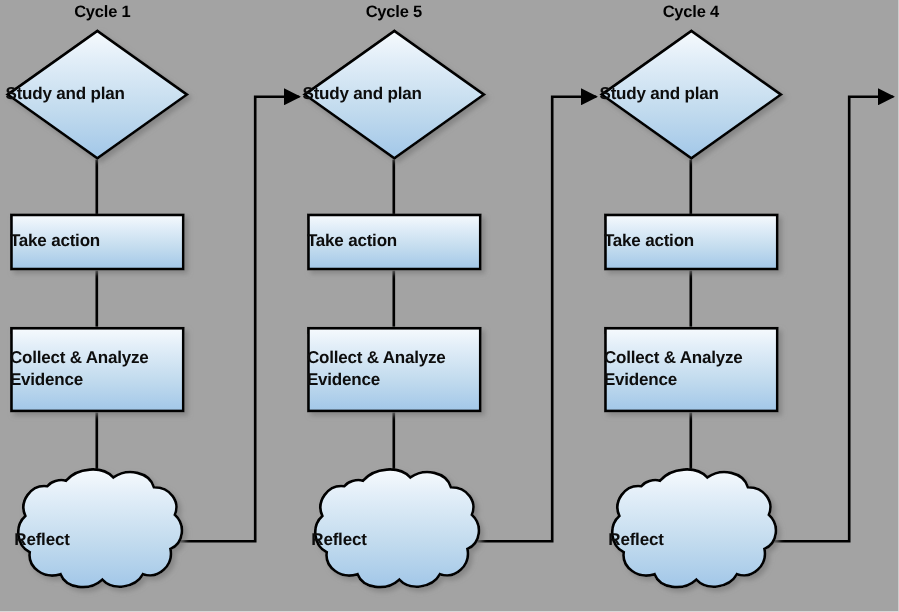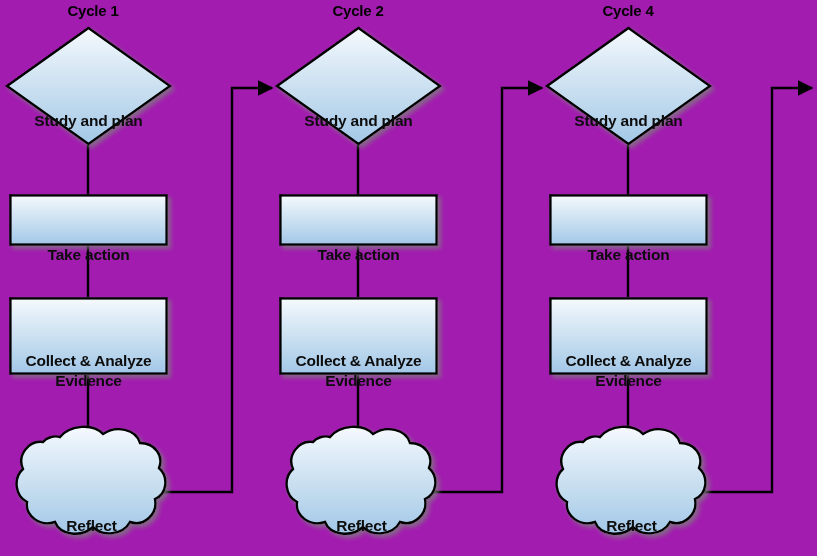--- a/index.html
+++ b/index.html
@@ -7,45 +7,43 @@
     padding: 0;
     background: #ffffff;
   }
   body {
     font-family: "Liberation Sans", sans-serif;
   }
   #canvas {
     position: relative;
     width: 817px;
     height: 556px;
-    background: #a21caf;
+    background: #a3a3a3;
     overflow: hidden;
   }
   .cycle-label {
     position: absolute;
     font-size: 15px;
     font-weight: bold;
     color: #000000;
     text-align: center;
     white-space: nowrap;
     letter-spacing: -0.2px;
   }
   .node-text {
     position: absolute;
     left: 0; right: 0;
     top: 50%;
     transform: translateY(-50%);
-    text-align: center;
     font-size: 15.5px;
     font-weight: bold;
     color: #0d0d0d;
     line-height: 1.32;
     letter-spacing: -0.2px;
     pointer-events: none;
-    margin-top: 35px;
   }
   .shape-wrap { position: absolute; }
   .shape-wrap svg { display: block; overflow: visible; }
   .connector { position: absolute; left:0; top:0; width:817px; height:556px; pointer-events:none; }
 </style>
 </head>
 <body>
 
 <div id="canvas">
 
@@ -122,21 +120,21 @@
                C 110 112, 89 114, 80 104
                C 68 115, 47 112, 42 99
                C 27 104, 12 93, 14 79
                C 2 73, 0 55, 10 46
                C 4 33, 15 17, 30 19
                C 33 15, 41 12, 47 14 Z"></path>
     </svg>
     <div class="node-text" style="top:58px; transform:none;">Reflect</div>
   </div>
 
-  <div class="cycle-label" style="left:308px; top:2px; width:100px;">Cycle 2</div>
+  <div class="cycle-label" style="left:308px; top:2px; width:100px;">Cycle 5</div>
 
   <div class="shape-wrap" style="left:275px; top:26px; width:167px; height:120px;">
     <svg width="167" height="120" viewBox="0 0 167 120">
       <polygon points="83.5,2 165,60 83.5,118 2,60" fill="url(#shapeGrad)" stroke="#000" stroke-width="2.4" filter="url(#softshadow)"></polygon>
     </svg>
     <div class="node-text">Study and plan</div>
   </div>
 
   <div class="shape-wrap" style="left:279px; top:194px; width:159px; height:52px;">
     <svg width="159" height="52" viewBox="0 0 159 52">

